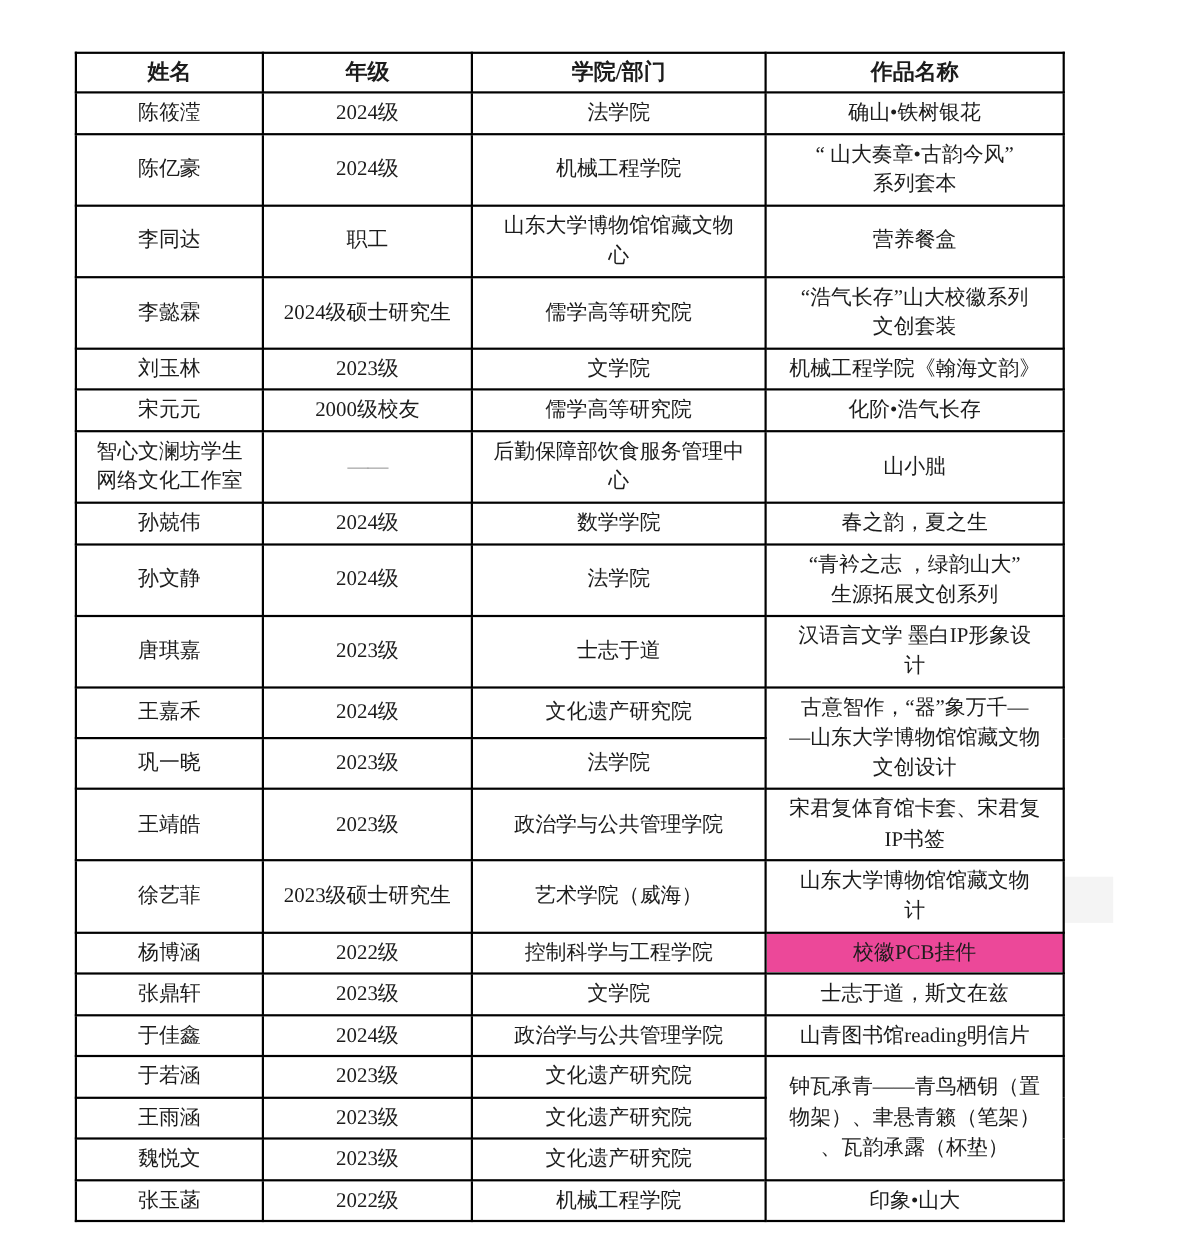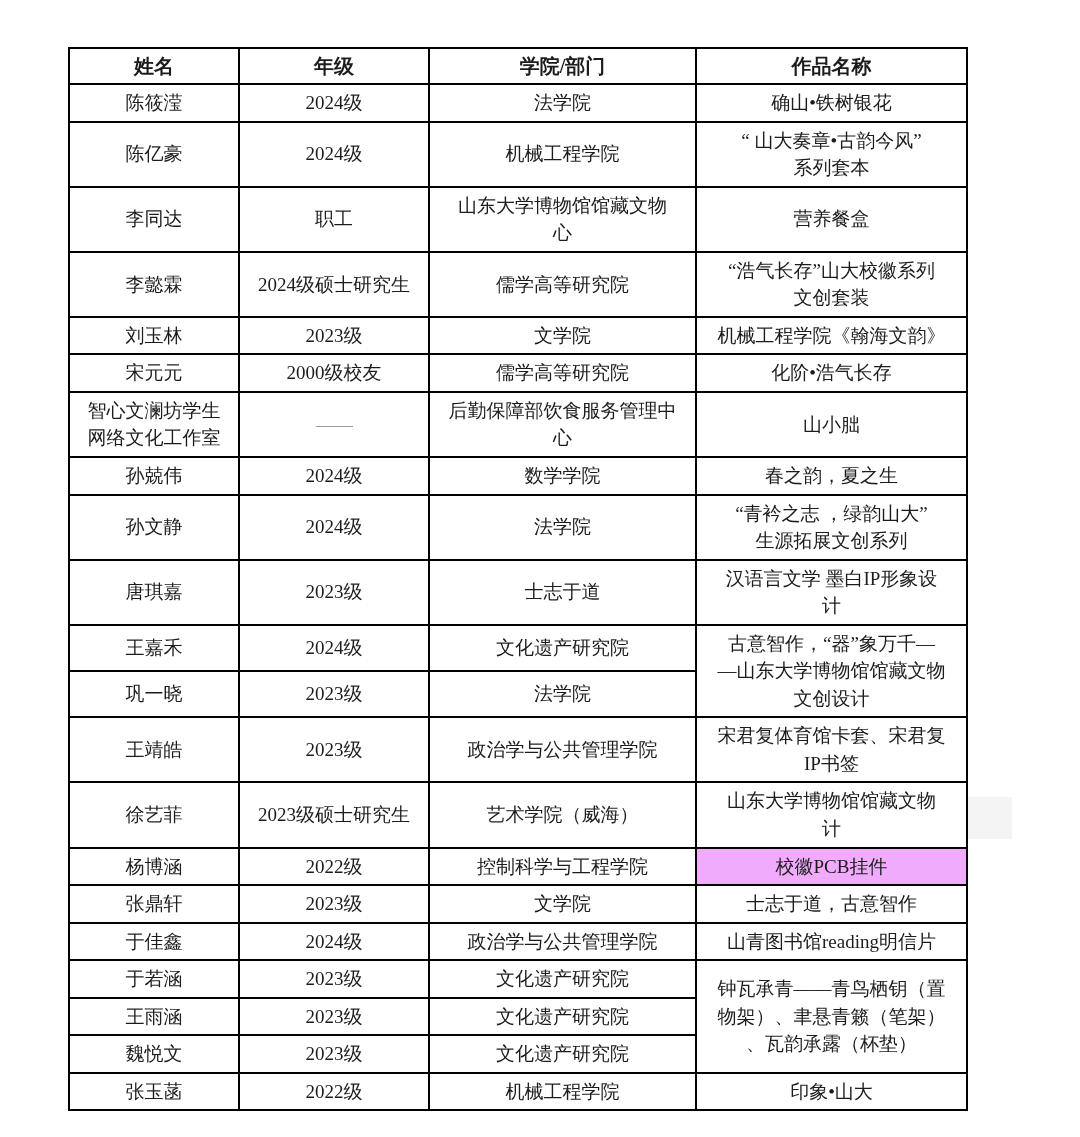--- a/index.html
+++ b/index.html
@@ -44,21 +44,21 @@
     font-weight: bold;
     font-size: 20px;
     height: 30px;
     padding: 2px 4px;
   }
   .award-table td.grade-dash {
     color: #999999;
     letter-spacing: -1px;
   }
   .award-table td.cell-highlight {
-    background: #f0abfc;
+    background: #ec4899;
   }
   
   .gray-strip {
     position: absolute;
     left: 964px;
     top: 797px;
     width: 48px;
     height: 42px;
     background: #f4f4f4;
   }
@@ -181,21 +181,21 @@
       <tr>
         <td>杨博涵</td>
         <td>2022级</td>
         <td>控制科学与工程学院</td>
         <td class="cell-highlight">校徽PCB挂件</td>
       </tr>
       <tr>
         <td>张鼎轩</td>
         <td>2023级</td>
         <td>文学院</td>
-        <td>士志于道，古意智作</td>
+        <td>士志于道，斯文在兹</td>
       </tr>
       <tr>
         <td>于佳鑫</td>
         <td>2024级</td>
         <td>政治学与公共管理学院</td>
         <td>山青图书馆reading明信片</td>
       </tr>
       <tr>
         <td>于若涵</td>
         <td>2023级</td>

